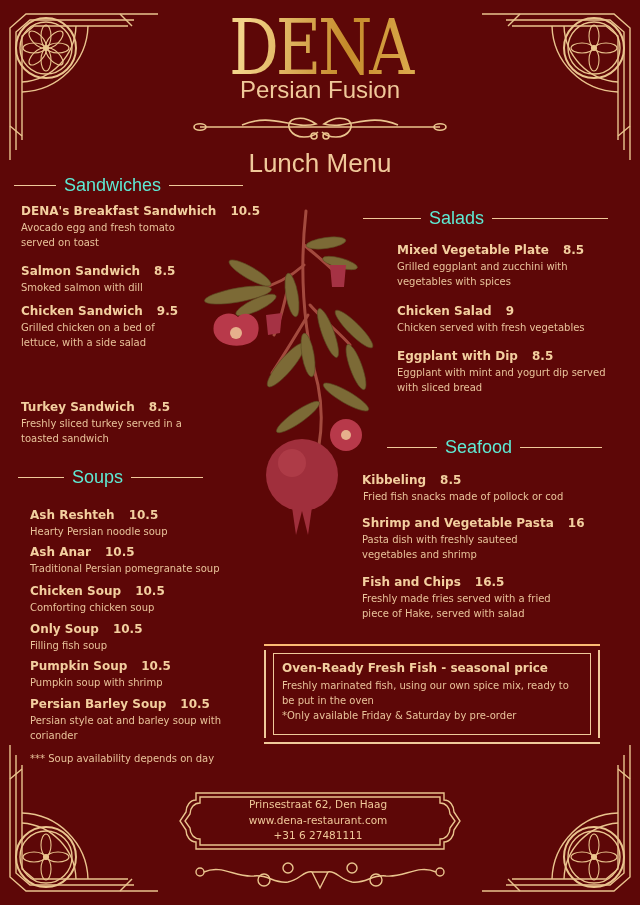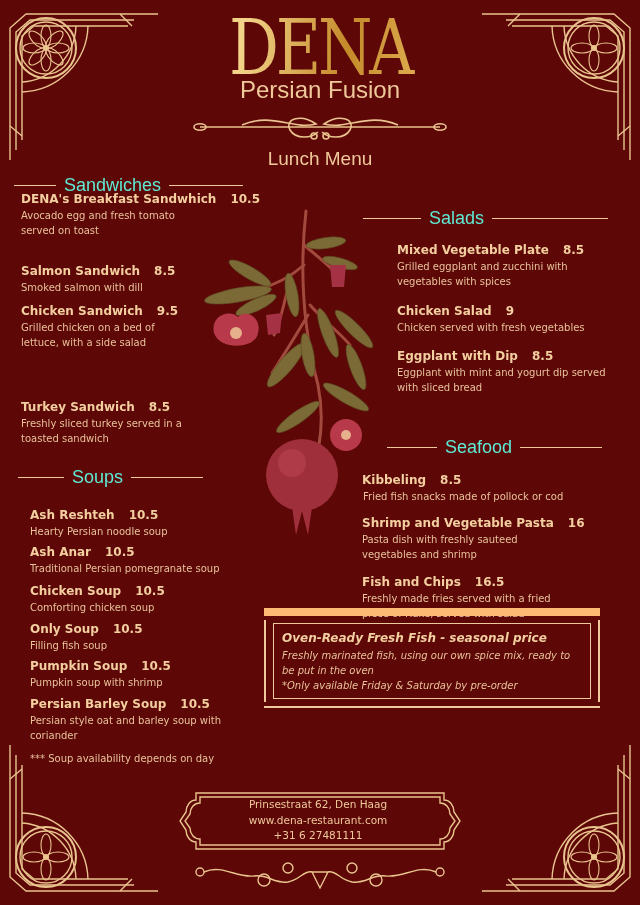--- a/index.html
+++ b/index.html
@@ -26,37 +26,37 @@
       -webkit-background-clip: text; background-clip: text; -webkit-text-fill-color: transparent;
       transform: scaleX(0.82);
     }
     .tagline {
       position: absolute; left: 0; width: 640px; top: 76px; text-align: center;
       font-size: 24px; color: #f0c99a; font-family: "Liberation Sans", sans-serif;
     }
     .divider-top { position: absolute; left: 192px; top: 112px; width: 256px; height: 34px; }
     .menu-title {
       position: absolute; left: 0; width: 640px; top: 148px; text-align: center;
-      font-size: 19px; color: #f0c99a; font-family: "Liberation Sans", sans-serif;
+      font-size: 26px; color: #f0c99a; font-family: "Liberation Sans", sans-serif;
     }
 
     .sec-head { position: absolute; display: flex; align-items: center; gap: 8px; }
     .sec-head .line { height: 1.5px; background: #f0c99a; }
     .sec-head .label { font-family: "Liberation Sans", sans-serif; font-size: 18px; color: #5eead4; white-space: nowrap; }
 
     .item { position: absolute; }
     .item .name-row { font-family: "DejaVu Sans", sans-serif; font-weight: bold; font-size: 12px; color: #f3cf9f; white-space: nowrap; }
     .item .price { margin-left: 14px; }
     .item .desc { font-family: "DejaVu Sans", sans-serif; font-size: 10px; color: #e9c39a; line-height: 15px; margin-top: 2px; }
 
     .note { position: absolute; left: 30px; top: 753px; font-size: 10px; color: #e9c39a; }
 
     .promo-box {
-      position: absolute; left: 264px; top: 608px; width: 336px; height: 100px;
-      border-top: 8px solid #fdba74; border-bottom: 2px solid #f0c99a; font-style: italic;
+      position: absolute; left: 264px; top: 644px; width: 336px; height: 100px;
+      border-top: 2px solid #fdba74; border-bottom: 2px solid #f0c99a;
     }
     .promo-box::before {
       content: ""; position: absolute; left: 0; right: 0; top: 4px; bottom: 4px;
       border-left: 2px solid #f0c99a; border-right: 2px solid #f0c99a;
     }
     .promo-inner {
       position: absolute; left: 9px; right: 9px; top: 7px; bottom: 7px;
       border: 1.5px solid #f0c99a; padding: 7px 0 0 8px;
     }
     .promo-title { font-weight: bold; font-size: 12px; color: #f3cf9f; white-space: nowrap; }
@@ -207,21 +207,21 @@
       <circle cx="92" cy="258" r="14" fill="#b8454f" opacity="0.6"></circle>
       <path d="M92 302 L 96 330 L 102 306 L 108 330 L 112 302 Z" fill="#a02f3c"></path>
     </g>
   </svg>
 
   <div class="sec-head" style="left:14px; top:175px;">
     <span class="line" style="width:42px;"></span>
     <span class="label">Sandwiches</span>
     <span class="line" style="width:74px;"></span>
   </div>
-  <div class="item" style="left:21px; top:192px;">
+  <div class="item" style="left:21px; top:204px;">
     <div class="name-row"><span>DENA's Breakfast Sandwhich</span><span class="price">10.5</span></div>
     <div class="desc" style="width:180px;">Avocado egg and fresh tomato served on toast</div>
   </div>
   <div class="item" style="left:21px; top:264px;">
     <div class="name-row"><span>Salmon Sandwich</span><span class="price">8.5</span></div>
     <div class="desc">Smoked salmon with dill</div>
   </div>
   <div class="item" style="left:21px; top:304px;">
     <div class="name-row"><span>Chicken Sandwich</span><span class="price">9.5</span></div>
     <div class="desc" style="width:160px;">Grilled chicken on a bed of lettuce, with a side salad</div>

